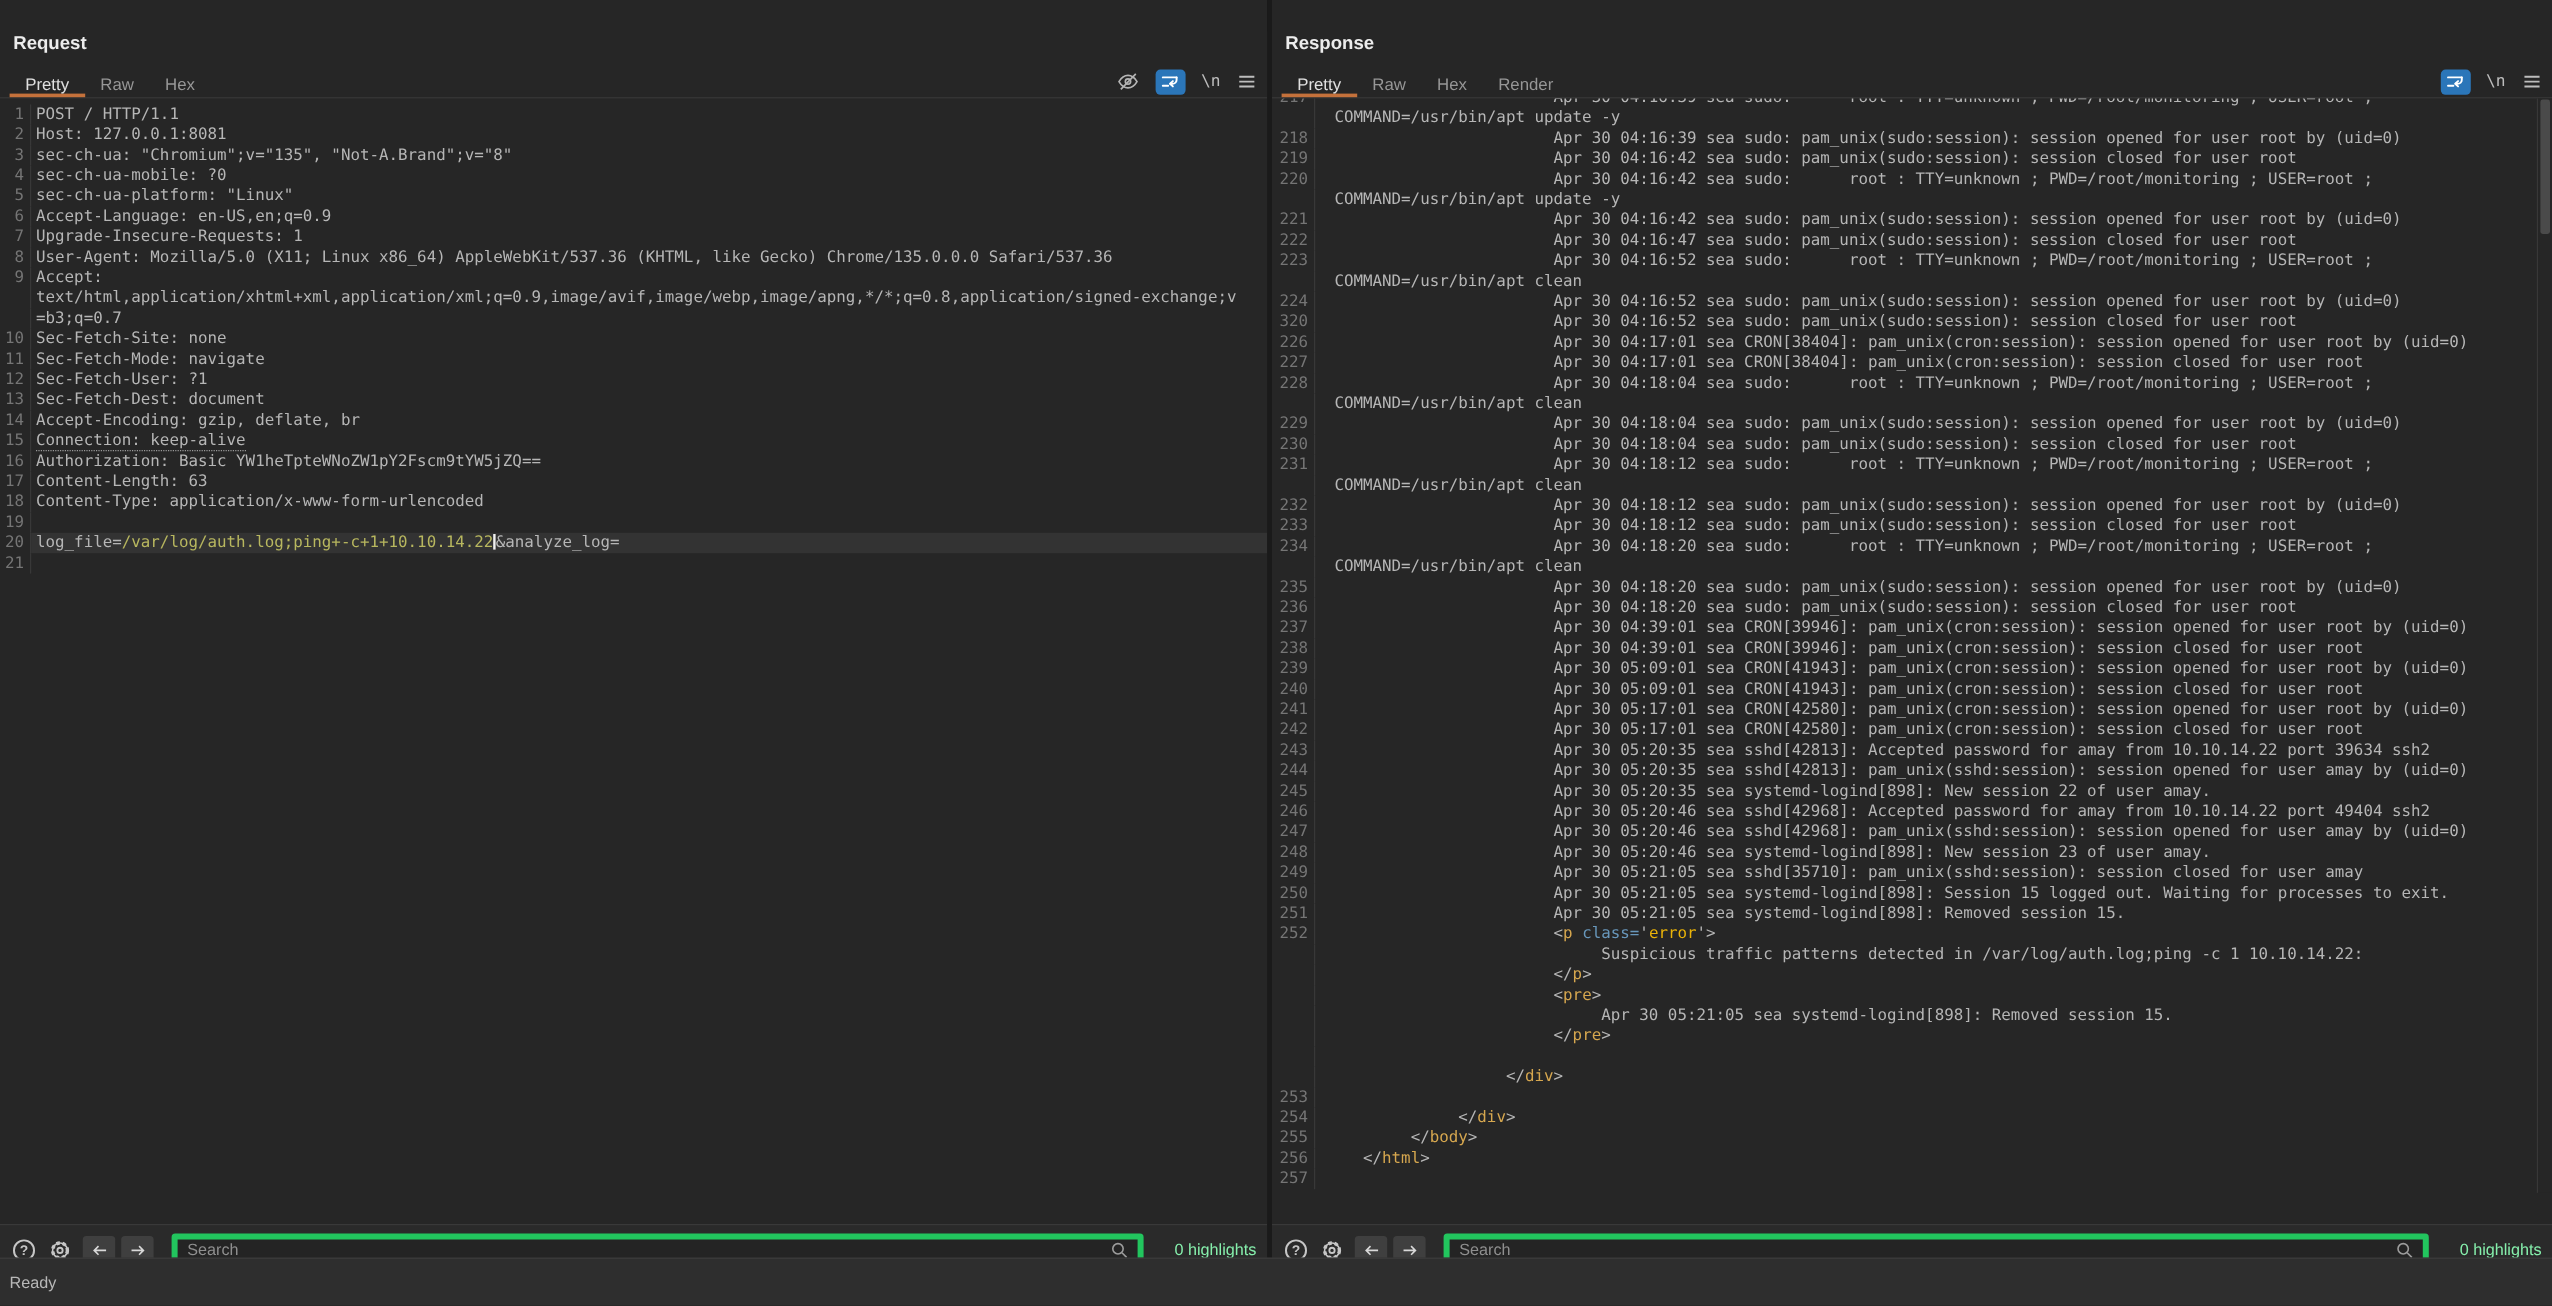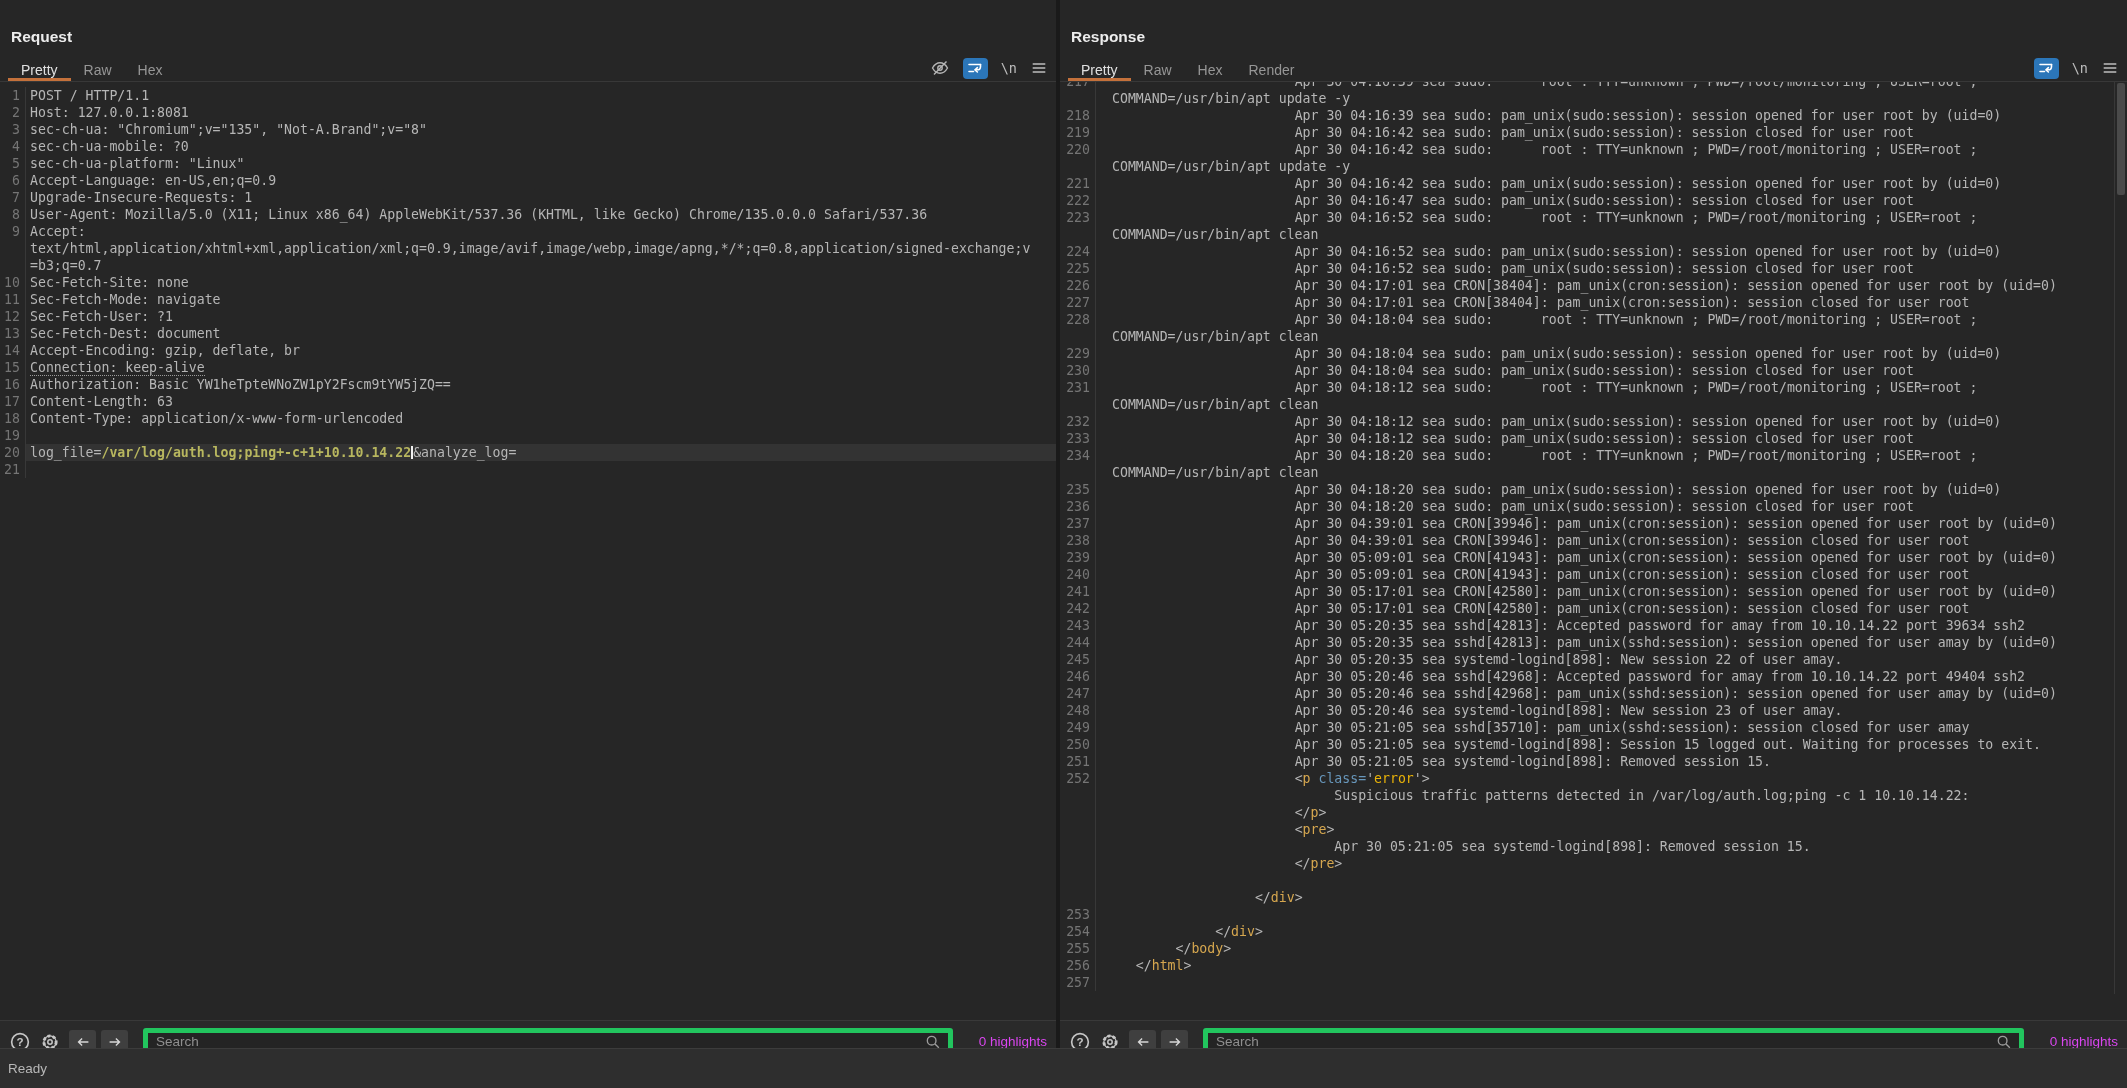--- a/index.html
+++ b/index.html
@@ -36,41 +36,41 @@
   .editor-inner.resp-pad { margin-top:-9px; }
   .ed-row { display:flex; height:17px; }
   .gut { flex:none; text-align:right; padding-right:5px; color:#757575; border-right:1px solid #383838; }
   .req .gut { width:26px; }
   .resp .gut { width:36px; }
   .ct { flex:1; white-space:pre; color:#b6b6b6; }
   .req .ct { padding-left:4px; }
   .resp .ct { padding-left:16px; }
   .ed-row.hl .ct { background:#333333; }
   .c-fg { color:#b6b6b6; }
-  .c-val { color:#b8b75f;font-weight:bold; }
+  .c-val { color:#b8b75f; }
   .c-tag { color:#d6a74f; }
   .c-attr { color:#6897bb; }
   .c-str { color:#eab308; }
   .u-dot { border-bottom:1px dotted #9a9a9a; }
   .caret { display:inline-block; width:2px; height:13px; background:#f0f0f0; vertical-align:-2px; }
 
   .scrollbar { position:absolute; top:82px; bottom:68px; right:0; width:13px; border-left:1px solid #383838; background:#262626; }
   .sb-thumb { position:absolute; top:1px; left:2px; right:2px; height:112px; background:#4a4a4a; border-radius:2px; }
 
   .footer { position:absolute; left:0; right:0; bottom:0; height:42px; background:#2a2a2a; border-top:1px solid #393939;
     display:flex; align-items:center; padding:0 9px; }
   .f-icon { margin-right:8px; display:flex; align-items:center; }
   .nav-btn { width:27px; height:24px; border-radius:3px; background:#3f3f3f; display:flex; align-items:center; justify-content:center; margin-right:5px; }
   .searchbox { flex:1; height:28px; margin:0 14px 0 10px; background:#242424; border:5px solid #22c55e; border-radius:3px;
     display:flex; align-items:center; }
   .searchbox input { flex:1; background:transparent; border:none; outline:none; color:#cccccc; font-size:13.5px; padding:0 8px;
     font-family:"Liberation Sans", sans-serif; }
   .searchbox input::placeholder { color:#8f8f8f; }
   .searchbox .mag { margin-right:6px; display:flex; }
-  .highlights { font-size:13.5px; color:#d946ef; white-space:nowrap;margin-left:12px; }
+  .highlights { font-size:13.5px; color:#86efac; white-space:nowrap;margin-left:12px; }
 
   .statusbar { position:absolute; left:0; right:0; bottom:0; height:40px; background:#2e2e2e; border-top:1px solid #3c3c3c;
     display:flex; align-items:center; padding-left:8px; font-size:13.5px; color:#b8b8b8; }
 </style>
 </head>
 <body>
 
 <div class="topstrip"></div>
 
 <div class="tb-buttons">
@@ -325,21 +325,21 @@
         </div>
         <div class="ed-row">
           <span class="gut"></span>
           <span class="ct"><span class="c-fg">COMMAND=/usr/bin/apt clean</span></span>
         </div>
         <div class="ed-row">
           <span class="gut">224</span>
           <span class="ct">                       <span class="c-fg">Apr 30 04:16:52 sea sudo: pam_unix(sudo:session): session opened for user root by (uid=0)</span></span>
         </div>
         <div class="ed-row">
-          <span class="gut">225</span>
+          <span class="gut">320</span>
           <span class="ct">                       <span class="c-fg">Apr 30 04:16:52 sea sudo: pam_unix(sudo:session): session closed for user root</span></span>
         </div>
         <div class="ed-row">
           <span class="gut">226</span>
           <span class="ct">                       <span class="c-fg">Apr 30 04:17:01 sea CRON[38404]: pam_unix(cron:session): session opened for user root by (uid=0)</span></span>
         </div>
         <div class="ed-row">
           <span class="gut">227</span>
           <span class="ct">                       <span class="c-fg">Apr 30 04:17:01 sea CRON[38404]: pam_unix(cron:session): session closed for user root</span></span>
         </div>

